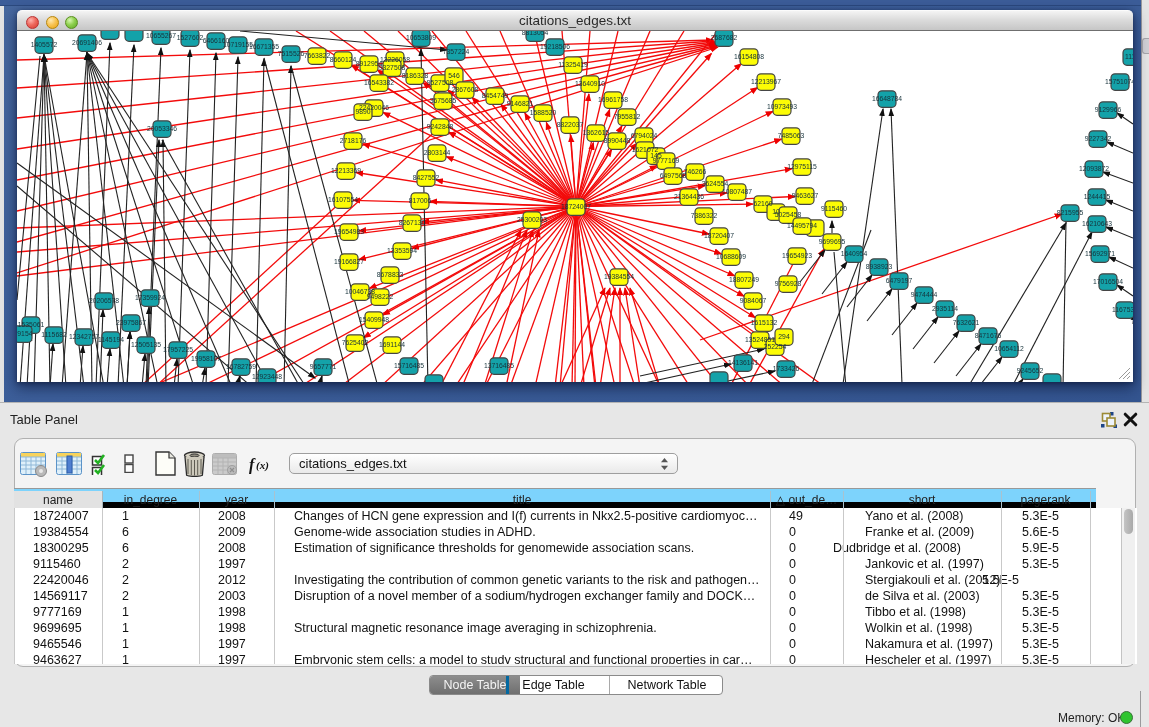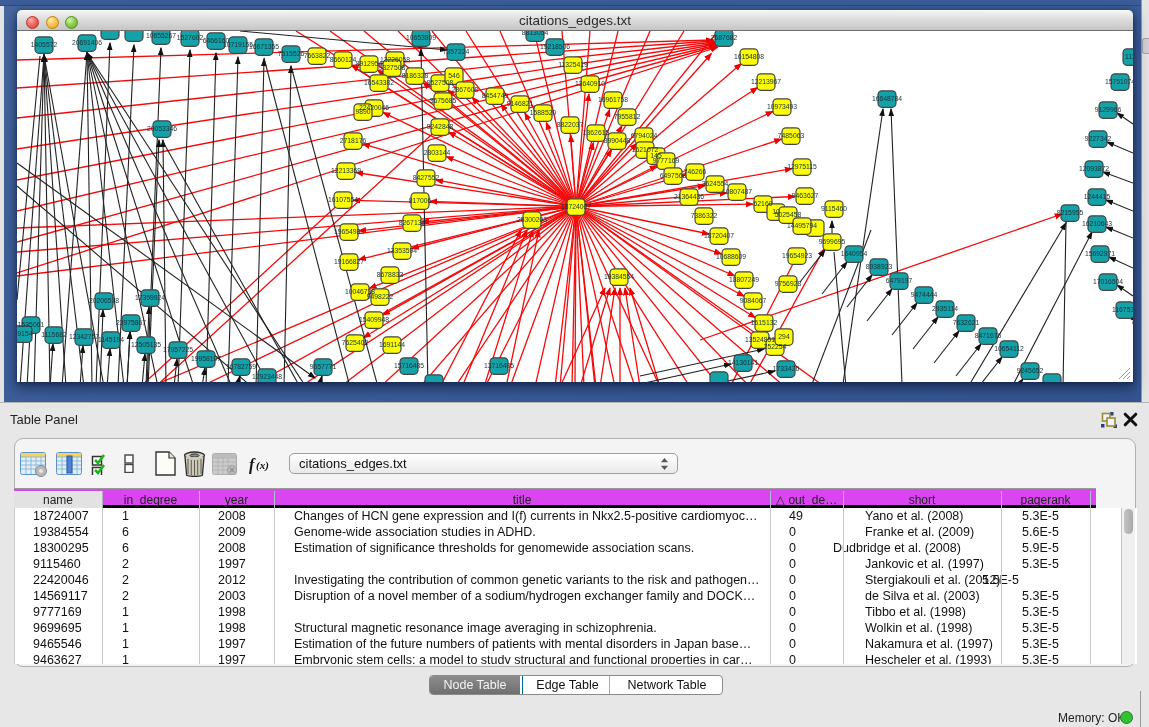--- a/index.html
+++ b/index.html
@@ -27,35 +27,35 @@
 #grip{right:2px;bottom:2px;width:14px;height:14px}
 
 #tp{left:0;top:402px;width:1149px;height:325px;background:#e7e7e7;border-top:1px solid #b4b4b4}
 #tphead{left:10px;top:9px;font-size:13px;color:#222}
 #panel{left:14px;top:35px;width:1122px;height:229px;background:#f4f4f4;
  border:1px solid #b0b0b0;border-radius:9px;box-sizing:border-box}
 #combo{left:289px;top:50px;width:389px;height:21px;background:linear-gradient(#fff,#f2f2f2 60%,#e9e9e9);
  border:1px solid #9e9e9e;border-radius:5px;box-sizing:border-box;font-size:13px;color:#111;
  line-height:19px;padding-left:9px}
 
-#thead{left:14px;top:85px;width:1082px;height:20px;background:#d946ef;border-top:1px solid #999;
- border-bottom:3px solid #000000;box-sizing:border-box;font-size:12px;color:#222}
+#thead{left:14px;top:85px;width:1082px;height:20px;background:#7dd3fc;border-top:1px solid #999;
+ border-bottom:6px solid #000000;box-sizing:border-box;font-size:12px;color:#222}
 #thead span{position:absolute;top:2px;text-align:center}
 #tbody{left:14px;top:105px;width:1123px;height:156px;background:#fff;overflow:hidden}
 .trow{position:absolute;left:0;width:1082px;height:16px;font-size:12.5px;color:#111;white-space:nowrap}
 .trow span{position:absolute;top:1px}
 .gl{position:absolute;top:0;width:1px;height:156px;background:#c9c9c9}
 #sbar{position:absolute;left:1107px;top:0;width:13px;height:156px;background:#f0f0f0;border-left:1px solid #c4c4c4}
 #sthumb{position:absolute;left:2px;top:1px;width:9px;height:25px;background:linear-gradient(90deg,#c4c4c4,#a9a9a9);border-radius:5px}
 
 #seg{left:429px;top:272px;width:294px;height:20px;border:1px solid #8a8a8a;border-radius:4px;
  box-sizing:border-box;background:#fff;font-size:12.5px;overflow:hidden}
 .sg{position:absolute;top:0;height:100%;text-align:center;line-height:18px;color:#111}
 #sg1{left:0;width:90px;background:linear-gradient(#8d8d8d,#6f6f6f);color:#f4f4f4}
-#sg2{left:92px;width:89px;border-left:1px solid #0369a1}
+#sg2{left:76px;width:89px;border-left:3px solid #0369a1}
 #sg3{left:179px;width:114px;border-left:1px solid #a9a9a9}
 
 #mem{left:1058px;top:308px;font-size:12px;color:#222}
 #dot{left:1120px;top:308px;width:11px;height:11px;border-radius:50%;background:#2fc42f;border:1px solid #3a6e3a}
 #brline{left:1140px;top:288px;width:1px;height:37px;background:#9a9a9c}
 </style></head><body>
 <div id="mdi" class="abs"></div>
 <div id="mdiblue" class="abs"></div>
 <div id="topstrip" class="abs"></div>
 <div id="rline" class="abs"></div>
@@ -682,32 +682,31 @@
         <span style="left:204px">1998</span>
         <span style="left:280px">Structural magnetic resonance image averaging in schizophrenia.</span>
         <span style="left:775px">0</span>
         <span style="left:851px">Wolkin et al. (1998)</span>
         <span style="left:1008px">5.3E‑5</span>
       </div>
       <div class="trow" style="top:128px">
         <span style="left:19px">9465546</span>
         <span style="left:108px">1</span>
         <span style="left:204px">1997</span>
-        <span style="left:280px">Estimation of the future numbers of patients with mental disorders in Japan base…</span>
         <span style="left:775px">0</span>
         <span style="left:851px">Nakamura et al. (1997)</span>
         <span style="left:1008px">5.3E‑5</span>
       </div>
       <div class="trow" style="top:144px">
         <span style="left:19px">9463627</span>
         <span style="left:108px">1</span>
         <span style="left:204px">1997</span>
         <span style="left:280px">Embryonic stem cells: a model to study structural and functional properties in car…</span>
         <span style="left:775px">0</span>
-        <span style="left:851px">Hescheler et al. (1993)</span>
+        <span style="left:851px">Hescheler et al. (1997)</span>
         <span style="left:1008px">5.3E‑5</span>
       </div>
     <div class="gl" style="left:0"></div>
     <div class="gl" style="left:88px"></div>
     <div class="gl" style="left:185px"></div>
     <div class="gl" style="left:260px"></div>
     <div class="gl" style="left:756px"></div>
     <div class="gl" style="left:829px"></div>
     <div class="gl" style="left:987px"></div>
     <div class="gl" style="left:1076px"></div>

